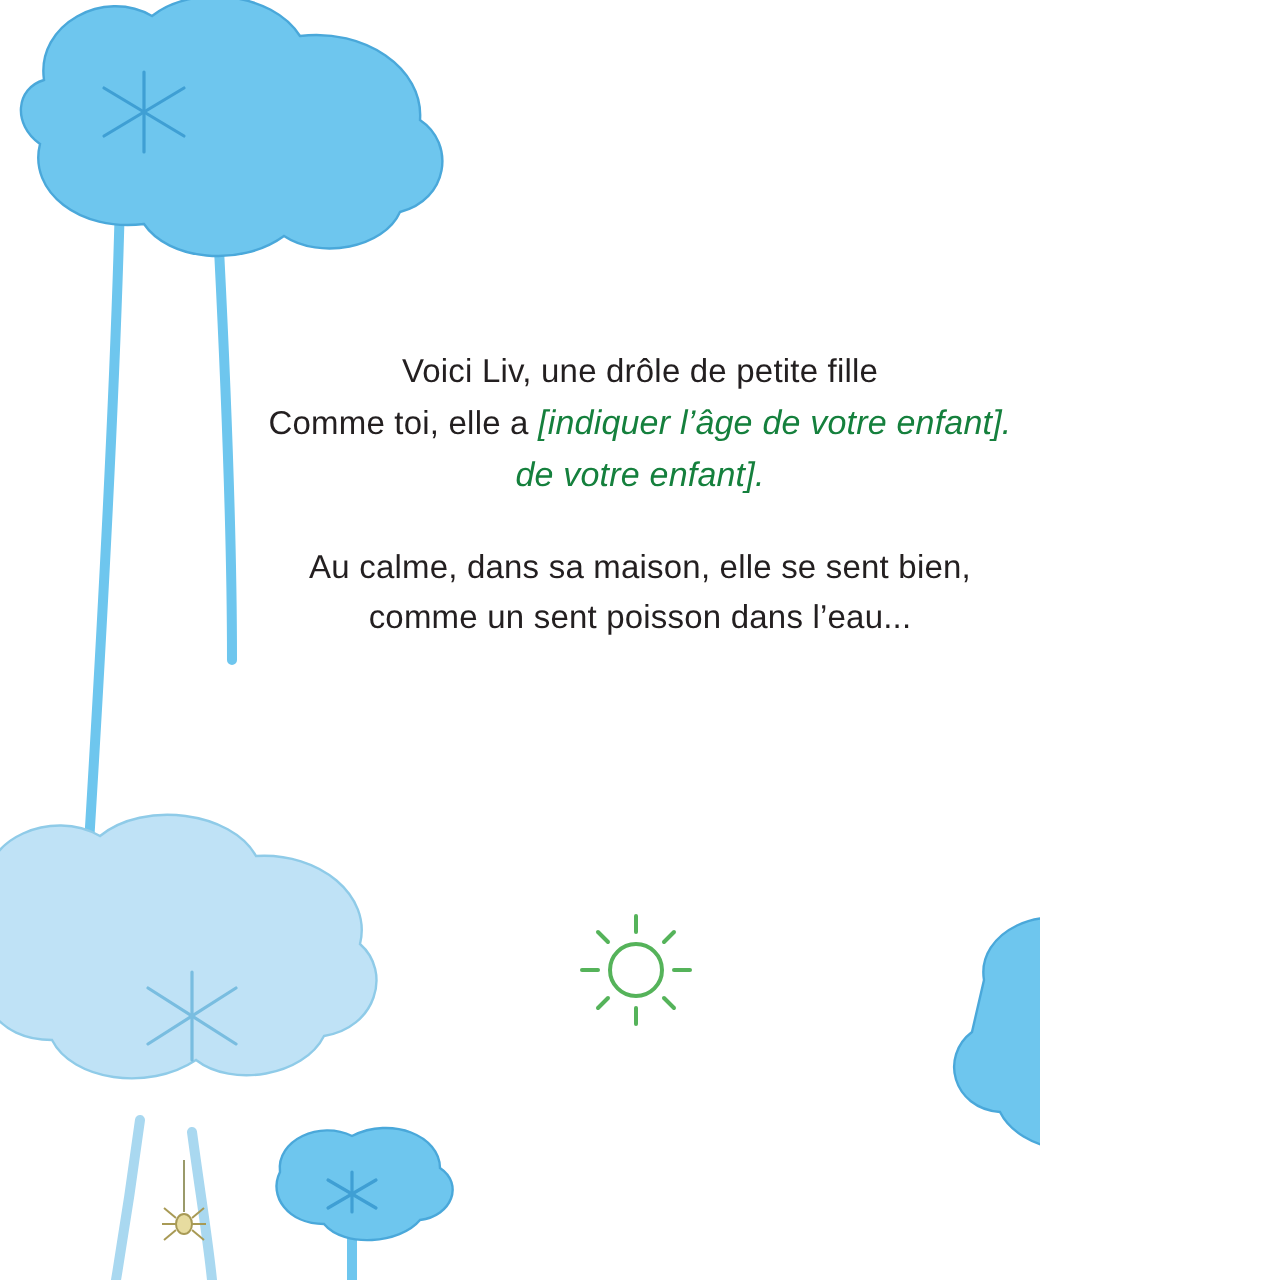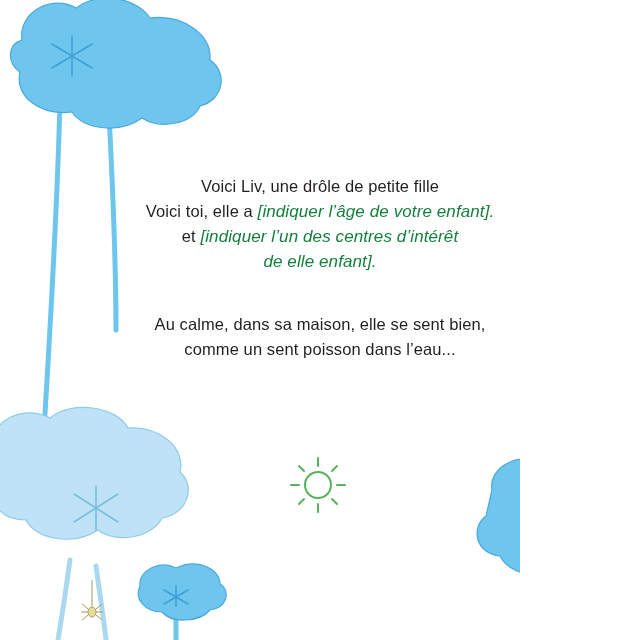--- a/index.html
+++ b/index.html
@@ -40,21 +40,21 @@
     text-align: center;
     color: #231f20;
     font-size: 16.5px;
     line-height: 25px;
     letter-spacing: 0.1px;
   }
   .para {
     margin: 0;
   }
   .para + .para {
-    margin-top: 38px;
+    margin-top: 22px;
   }
   .line {
     display: block;
     white-space: nowrap;
   }
   .blue-italic {
     color: #15803d;
     font-style: italic;
     font-family: Liberation Sans, sans-serif;
     font-size: 17px;
@@ -180,23 +180,22 @@
       <line x1="332" y1="499" x2="337" y2="504"></line>
       <line x1="337" y1="466" x2="332" y2="471"></line>
       <line x1="304" y1="499" x2="299" y2="504"></line>
     </g>
   </svg>
 
   <div class="text-block">
 
     <p class="para">
       <span class="line">Voici Liv, une drôle de petite fille</span>
-      <span class="line"><span>Voici toi, elle a </span><span class="blue-italic">[indiquer l’âge de votre enfant].</span></span>
-      <span class="line"><span>et </span><span class="blue-italic">[indiquer l’un des centres d’intérêt</span></span>
-      <span class="line blue-italic">de elle enfant].</span>
+      <span class="line"><span>Comme toi, elle a </span><span class="blue-italic">[indiquer l’âge de votre enfant].</span></span>
+      <span class="line blue-italic">de votre enfant].</span>
     </p>
 
     <p class="para">
       <span class="line">Au calme, dans sa maison, elle se sent bien,</span>
       <span class="line">comme un sent poisson dans l’eau...</span>
     </p>
 
   </div>
 </div>
 

